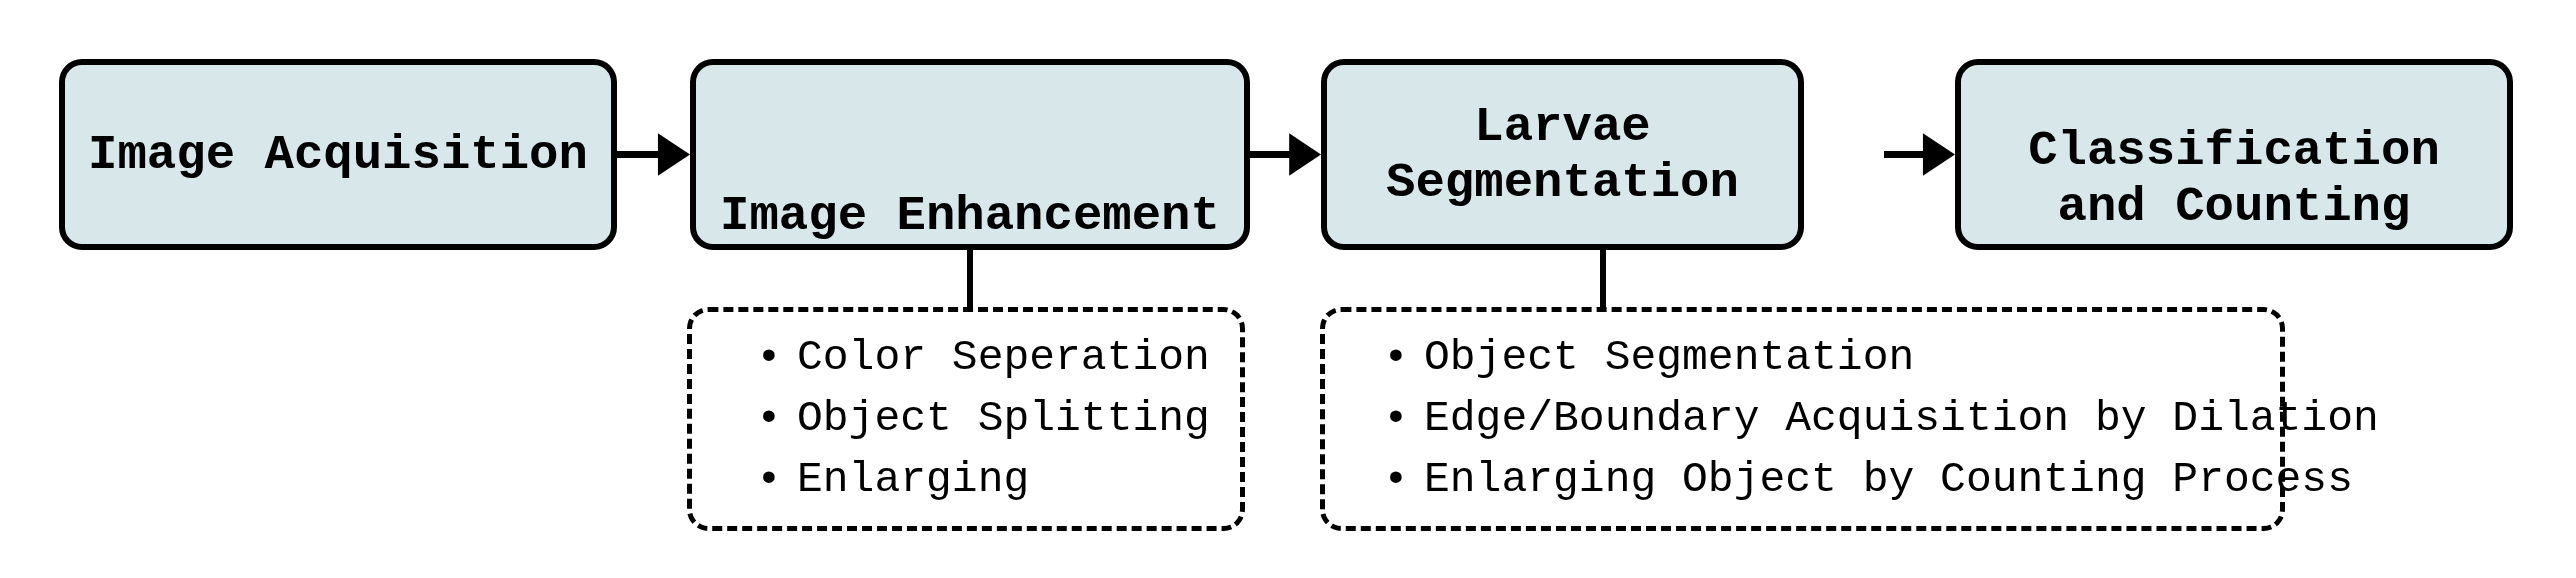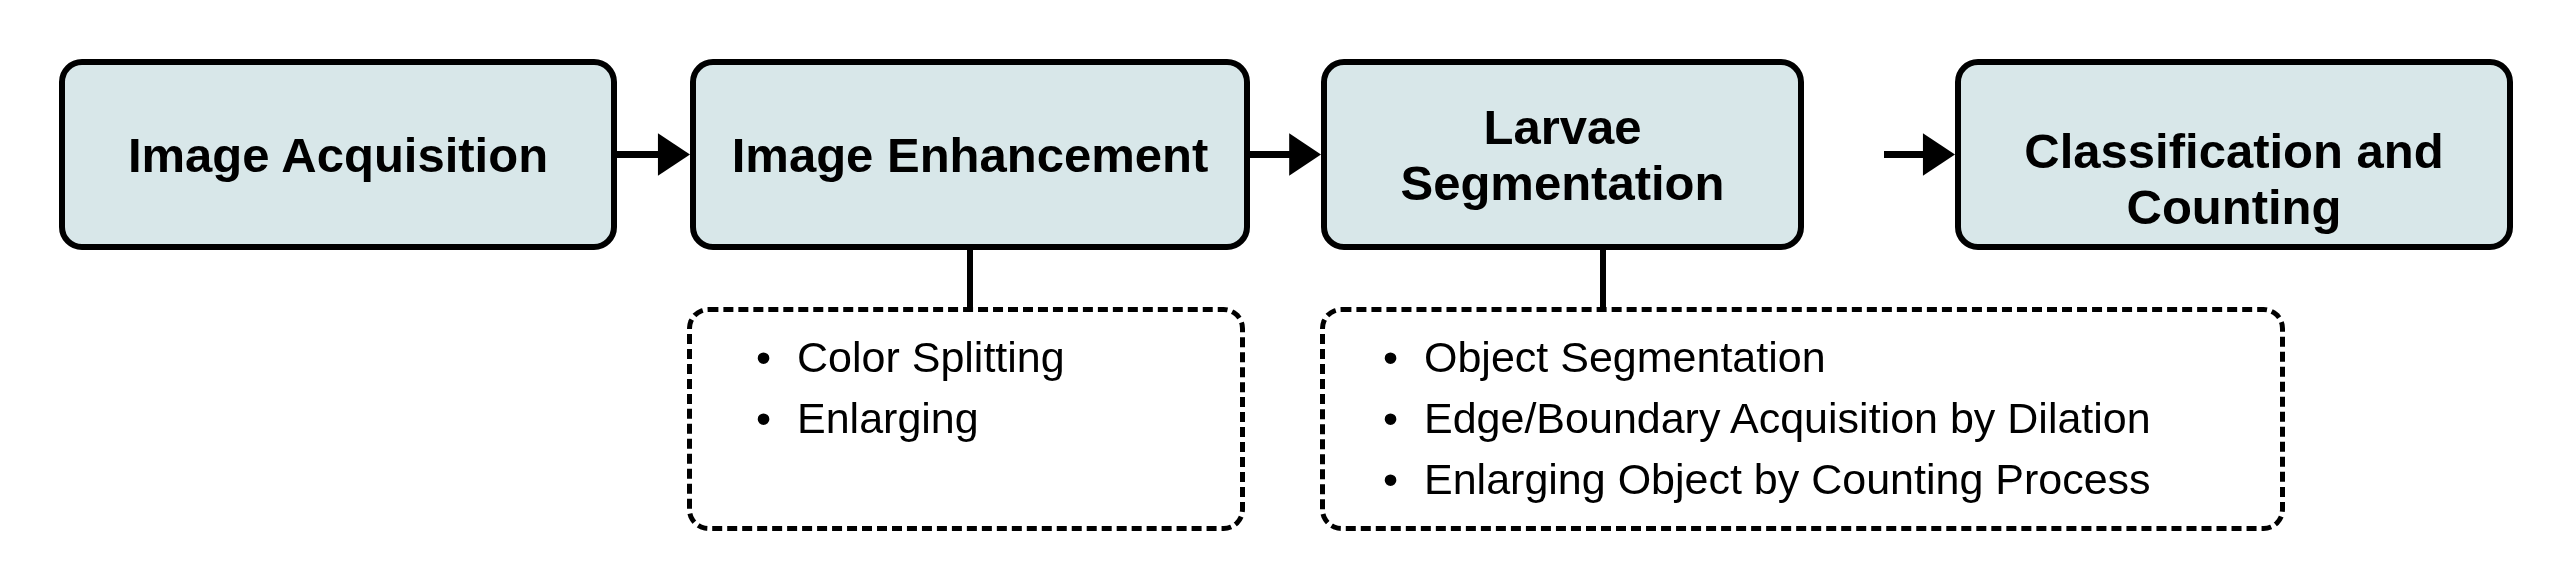--- a/index.html
+++ b/index.html
@@ -8,21 +8,21 @@
     --text: #000000;
     --bg: #ffffff;
   }
   * { box-sizing: border-box; }
   html, body { margin: 0; padding: 0; background: var(--bg); }
   .canvas {
     position: relative;
     width: 2576px;
     height: 579px;
     background: var(--bg);
-    font-family: Liberation Sans, sans-serif;
+    font-family: Liberation Mono, monospace;
     color: var(--text);
     overflow: hidden;
   }
   .step-box {
     position: absolute;
     top: 59px;
     height: 191px;
     background: var(--box-fill);
     border: 6.1px solid var(--line);
     border-radius: 23px;
@@ -77,21 +77,21 @@
 </style>
 </head>
 <body>
 
 <div class="canvas">
 
   <div class="step-box" style="left:59px; width:558px;">
     <span class="step-label">Image Acquisition</span>
   </div>
 
-  <div class="step-box" style="left:690px; width:560px;">
+  <div class="step-box" style="left:690px; width:560px;align-items:flex-end;">
     <span class="step-label">Image Enhancement</span>
   </div>
 
   <div class="step-box" style="left:1321px; width:483px;">
     <span class="step-label">Larvae Segmentation</span>
   </div>
 
   <div class="step-box wrap" style="left:1955px; width:558px;">
     <span class="step-label">Classification and Counting</span>
   </div>
@@ -115,21 +115,22 @@
       <line x1="0" y1="40" x2="56" y2="40" stroke="#000" stroke-width="9"></line>
       <polygon points="51,12 93,40 51,68" fill="#000"></polygon>
     </svg>
   </div>
 
   <div class="connector" style="left:967px;"></div>
   <div class="connector" style="left:1600px;"></div>
 
   <div class="detail-box" style="left:687px; width:558px;">
     <ul class="detail-list">
-      <li>Color Splitting</li>
+      <li>Color Seperation</li>
+      <li>Object Splitting</li>
       <li>Enlarging</li>
     </ul>
   </div>
 
   <div class="detail-box wide" style="left:1320px; width:965px;">
     <ul class="detail-list">
       <li>Object Segmentation</li>
       <li>Edge/Boundary Acquisition by Dilation</li>
       <li>Enlarging Object by Counting Process</li>
     </ul>

